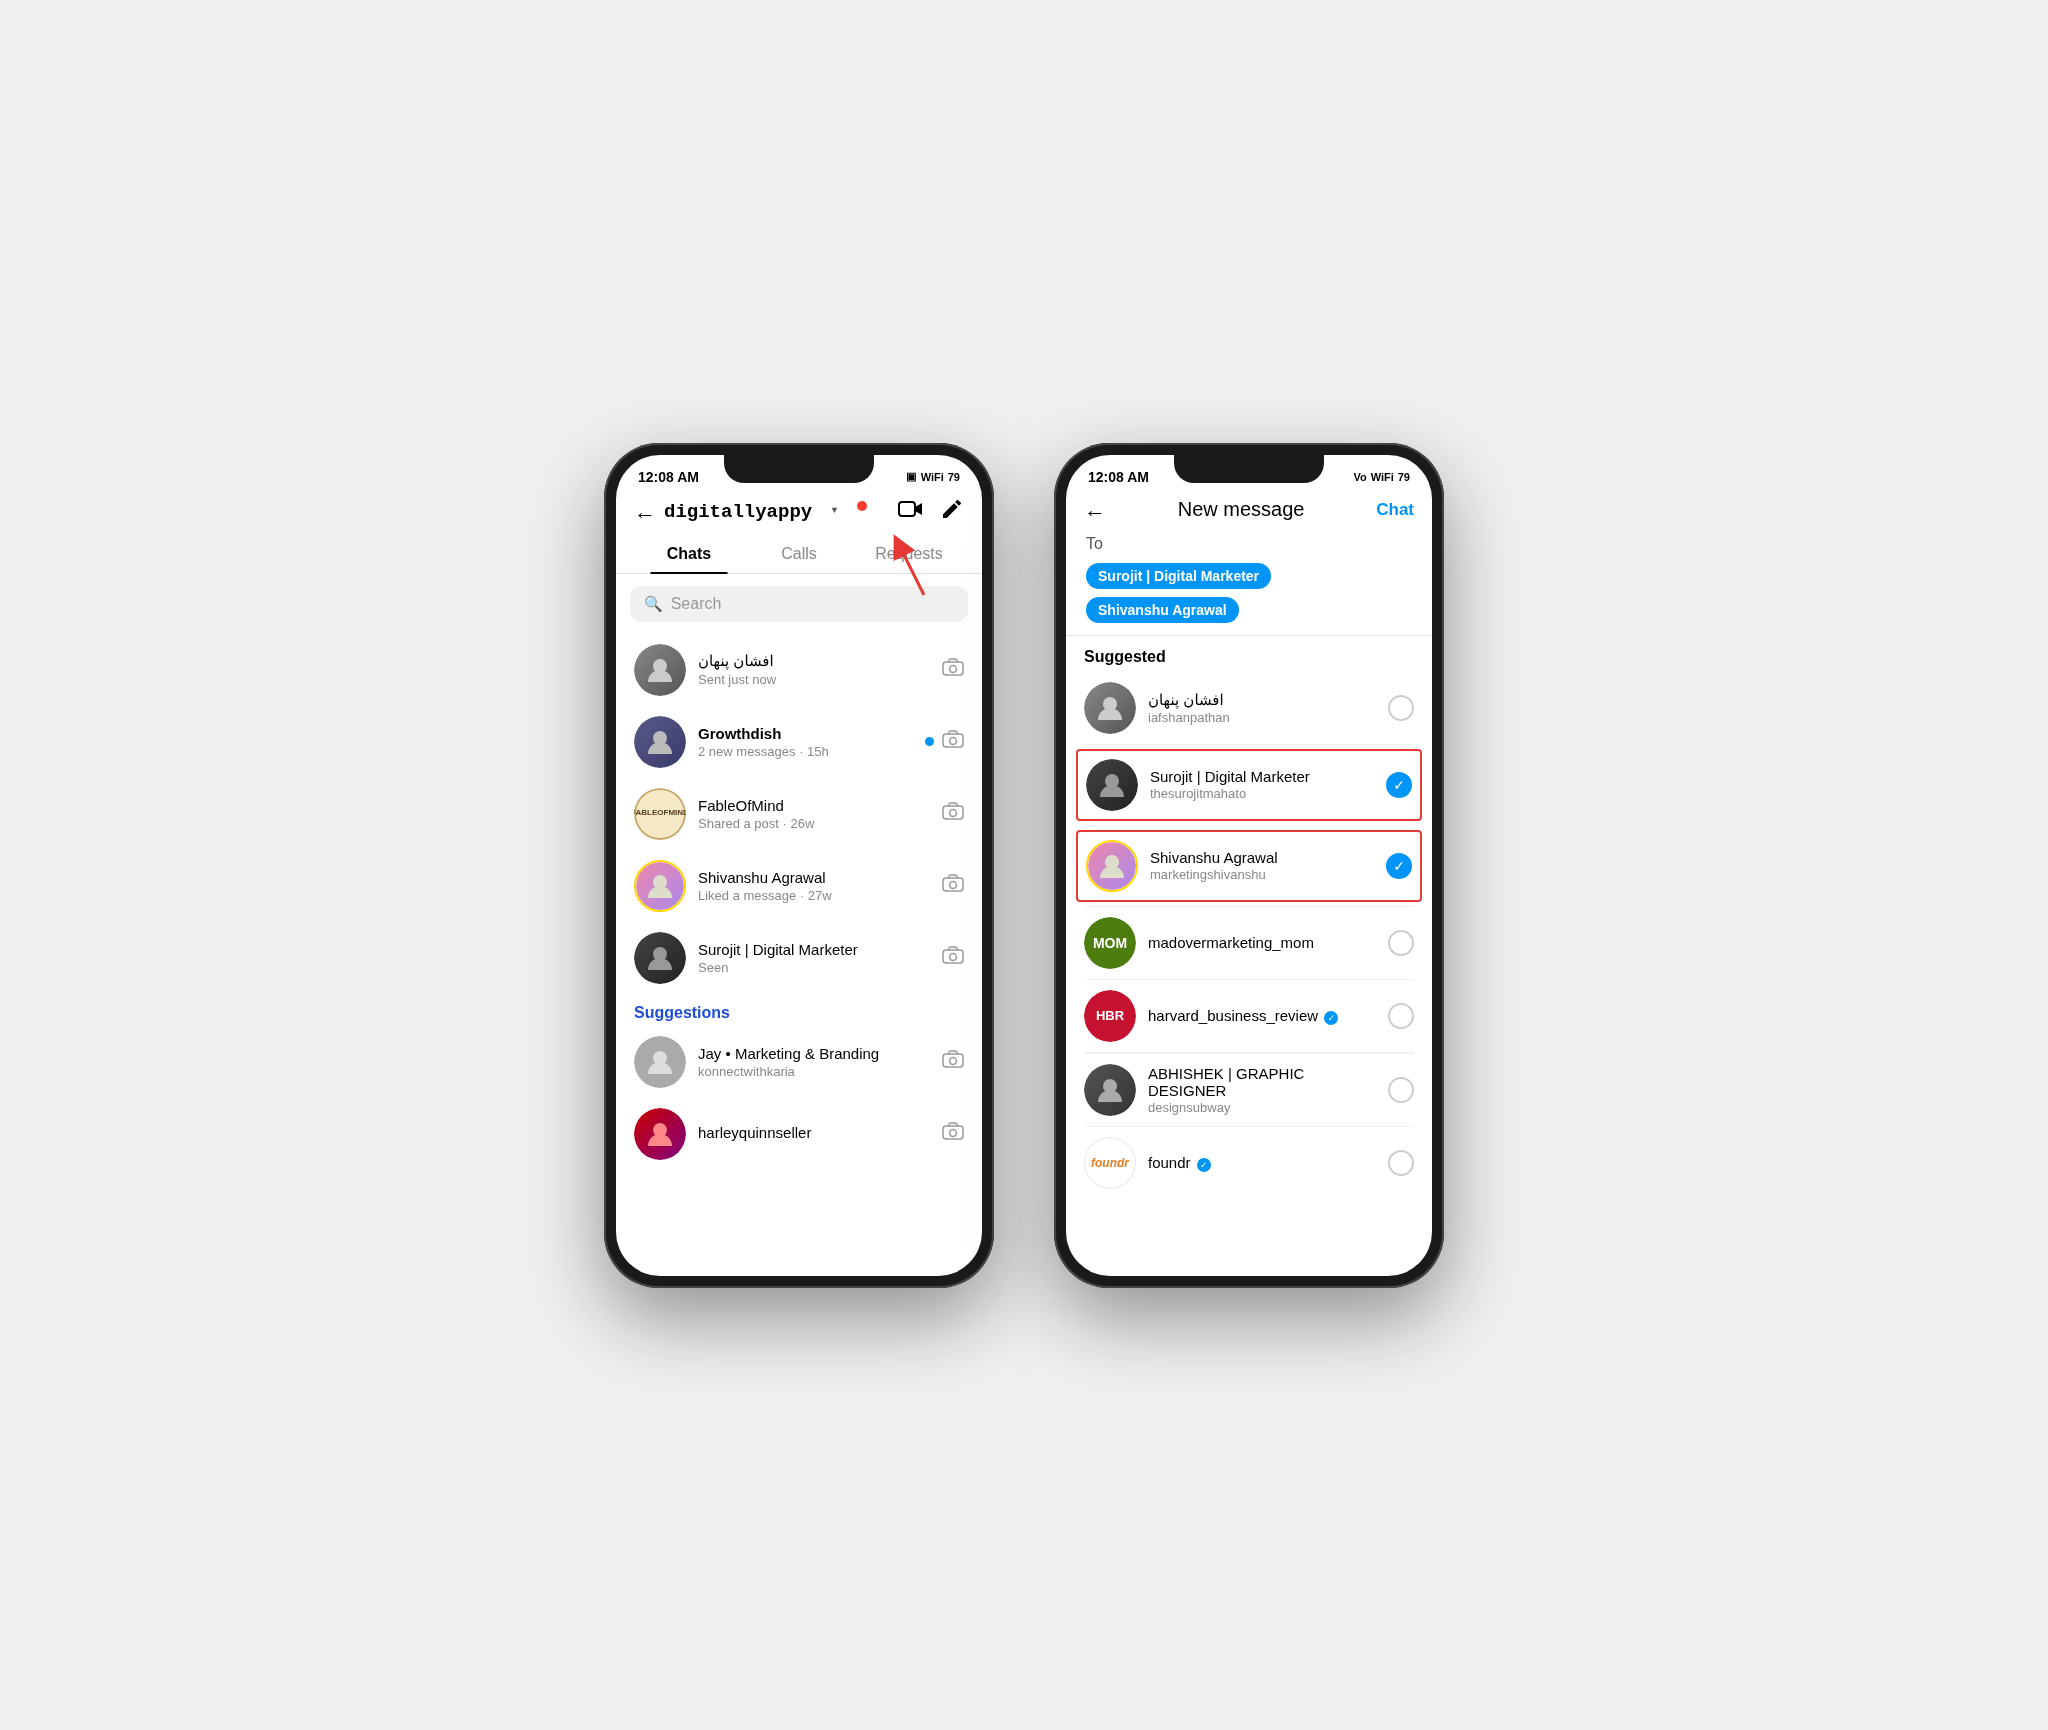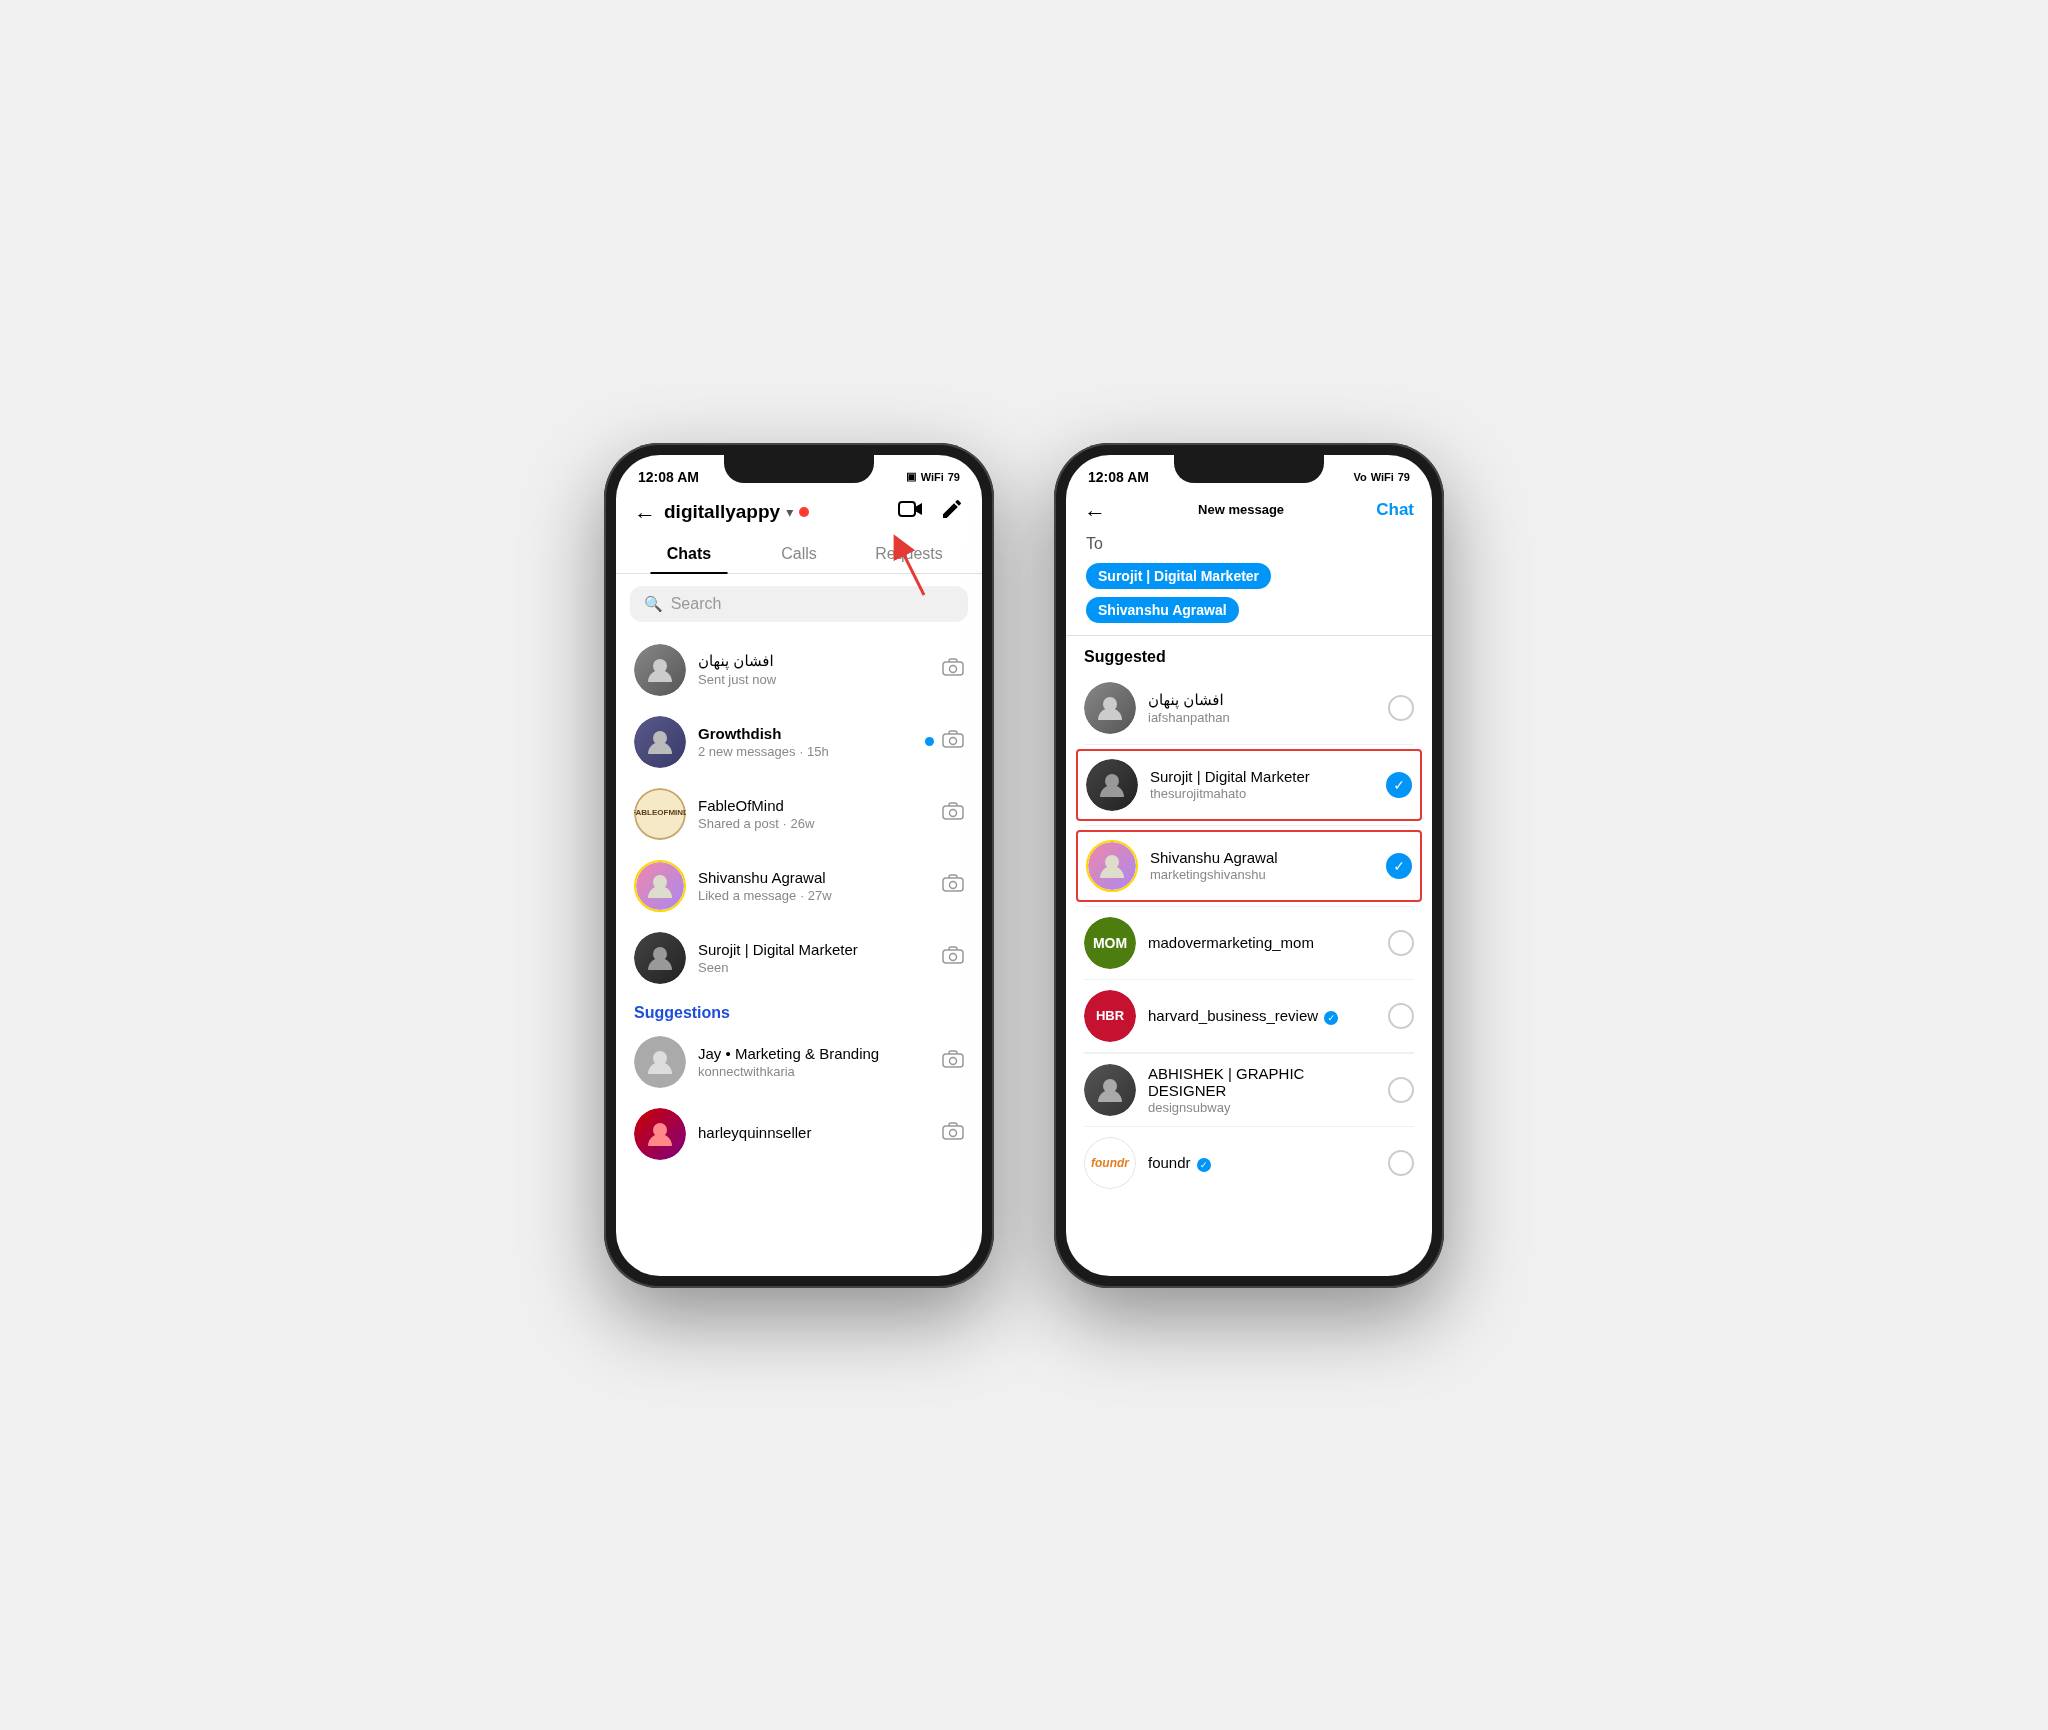--- a/index.html
+++ b/index.html
@@ -78,22 +78,22 @@
       align-items: center;
       gap: 8px;
     }
     .back-arrow {
       font-size: 22px;
       color: #000;
       cursor: pointer;
     }
     .username-row {
       display: flex;
-      align-items: center;
-      gap: 6px;
+      gap: 18px;
+      font-family: Liberation Mono, monospace;
     }
     .username {
       font-size: 19px;
       font-weight: 700;
     }
     .username-chevron { font-size: 14px; color: #555; }
     .online-dot {
       width: 10px;
       height: 10px;
       background: #ff3b30;
@@ -222,22 +222,22 @@
     }
 
     
     .msg-header {
       display: flex;
       align-items: center;
       justify-content: space-between;
       padding: 8px 18px 8px;
     }
     .msg-title {
-      font-size: 13px;
-      font-weight: 700;
+      font-size: 20px;
+      font-weight: 400;
     }
     .chat-btn {
       font-size: 17px;
       color: #0095f6;
       font-weight: 600;
       cursor: pointer;
     }
     .to-label { color: #555; margin-bottom: 6px; }
     .recipients {
       display: flex;

